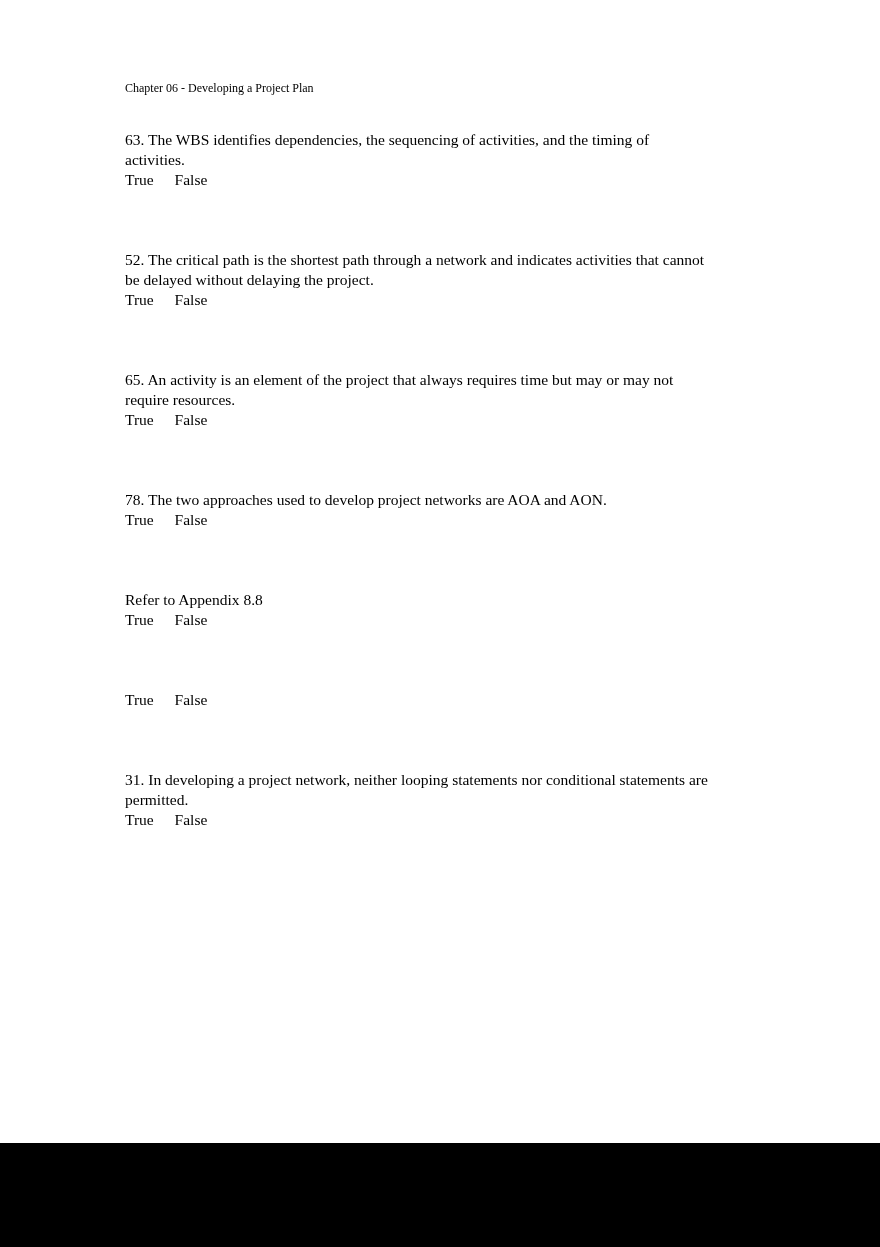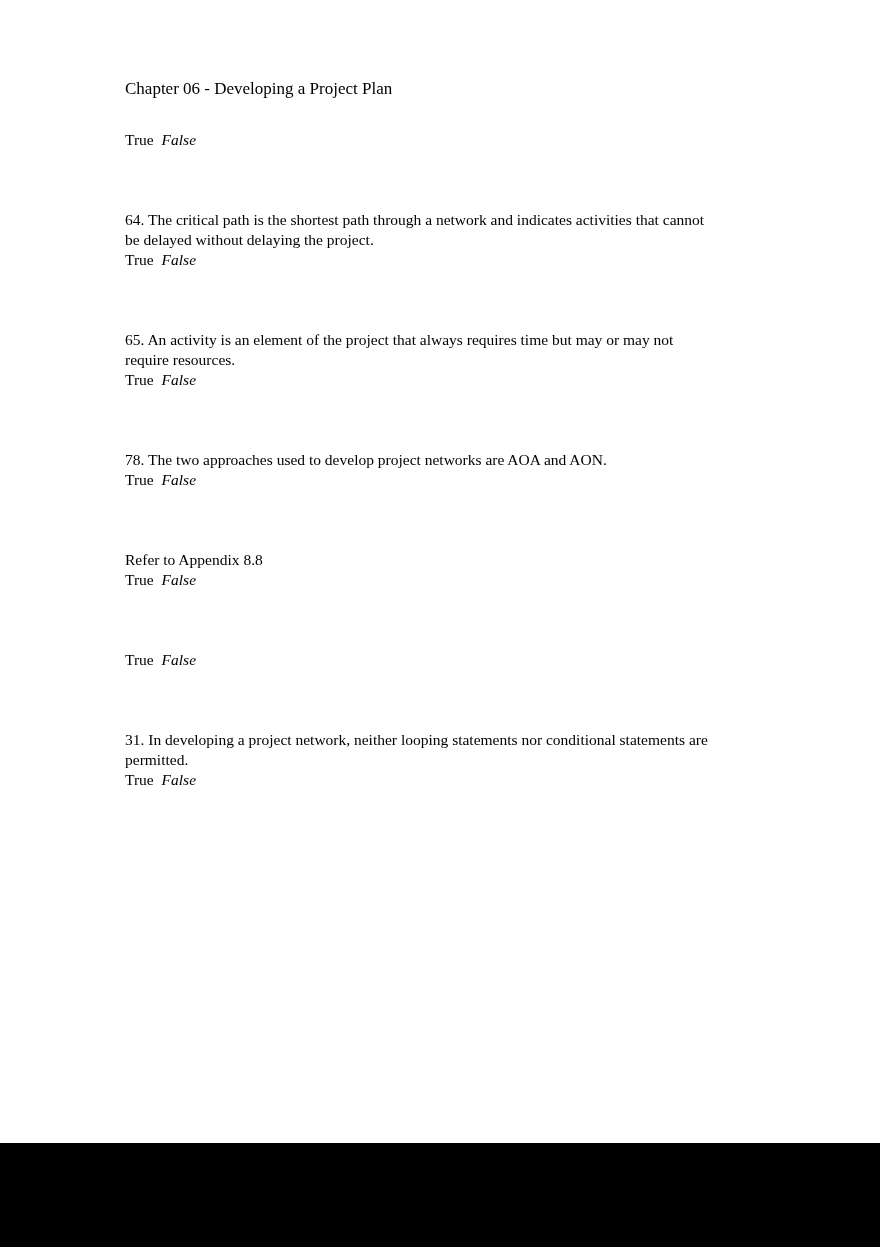--- a/index.html
+++ b/index.html
@@ -15,64 +15,65 @@
     font-family: "Liberation Serif", "DejaVu Serif", serif;
     color: #000000;
   }
   .content {
     position: absolute;
     left: 125px;
     top: 81px;
     width: 700px;
   }
   .doc-header {
-    font-size: 17px;
+    font-size: 12px;
     line-height: 15px;
     margin: 0 0 34px 0;
   }
   .question {
     margin: 0 0 60px 0;
     font-size: 15.5px;
     line-height: 20px;
   }
   .question p {
     margin: 0;
   }
   .qtext {
     white-space: pre-line;
   }
   .tf-line .false-label {
-    margin-left: 4px;
-    font-style: italic;
+    margin-left: 17px;
   }
   .bottom-bar {
     position: absolute;
     left: 0;
     top: 1143px;
     width: 880px;
     height: 104px;
     background: #000000;
   }
 </style>
 </head>
 <body>
 
 <div class="content">
 
   <p class="doc-header">Chapter 06 - Developing a Project Plan</p>
 
   <section class="question">
+    <p class="qtext">63. The WBS identifies dependencies, the sequencing of activities, and the timing of
+activities.</p>
     <p class="tf-line">
       <span class="true-label">True</span>
       <span class="false-label">False</span>
     </p>
   </section>
 
   <section class="question">
-    <p class="qtext">64. The critical path is the shortest path through a network and indicates activities that cannot
+    <p class="qtext">52. The critical path is the shortest path through a network and indicates activities that cannot
 be delayed without delaying the project.</p>
     <p class="tf-line">
       <span class="true-label">True</span>
       <span class="false-label">False</span>
     </p>
   </section>
 
   <section class="question">
     <p class="qtext">65. An activity is an element of the project that always requires time but may or may not
 require resources.</p>

